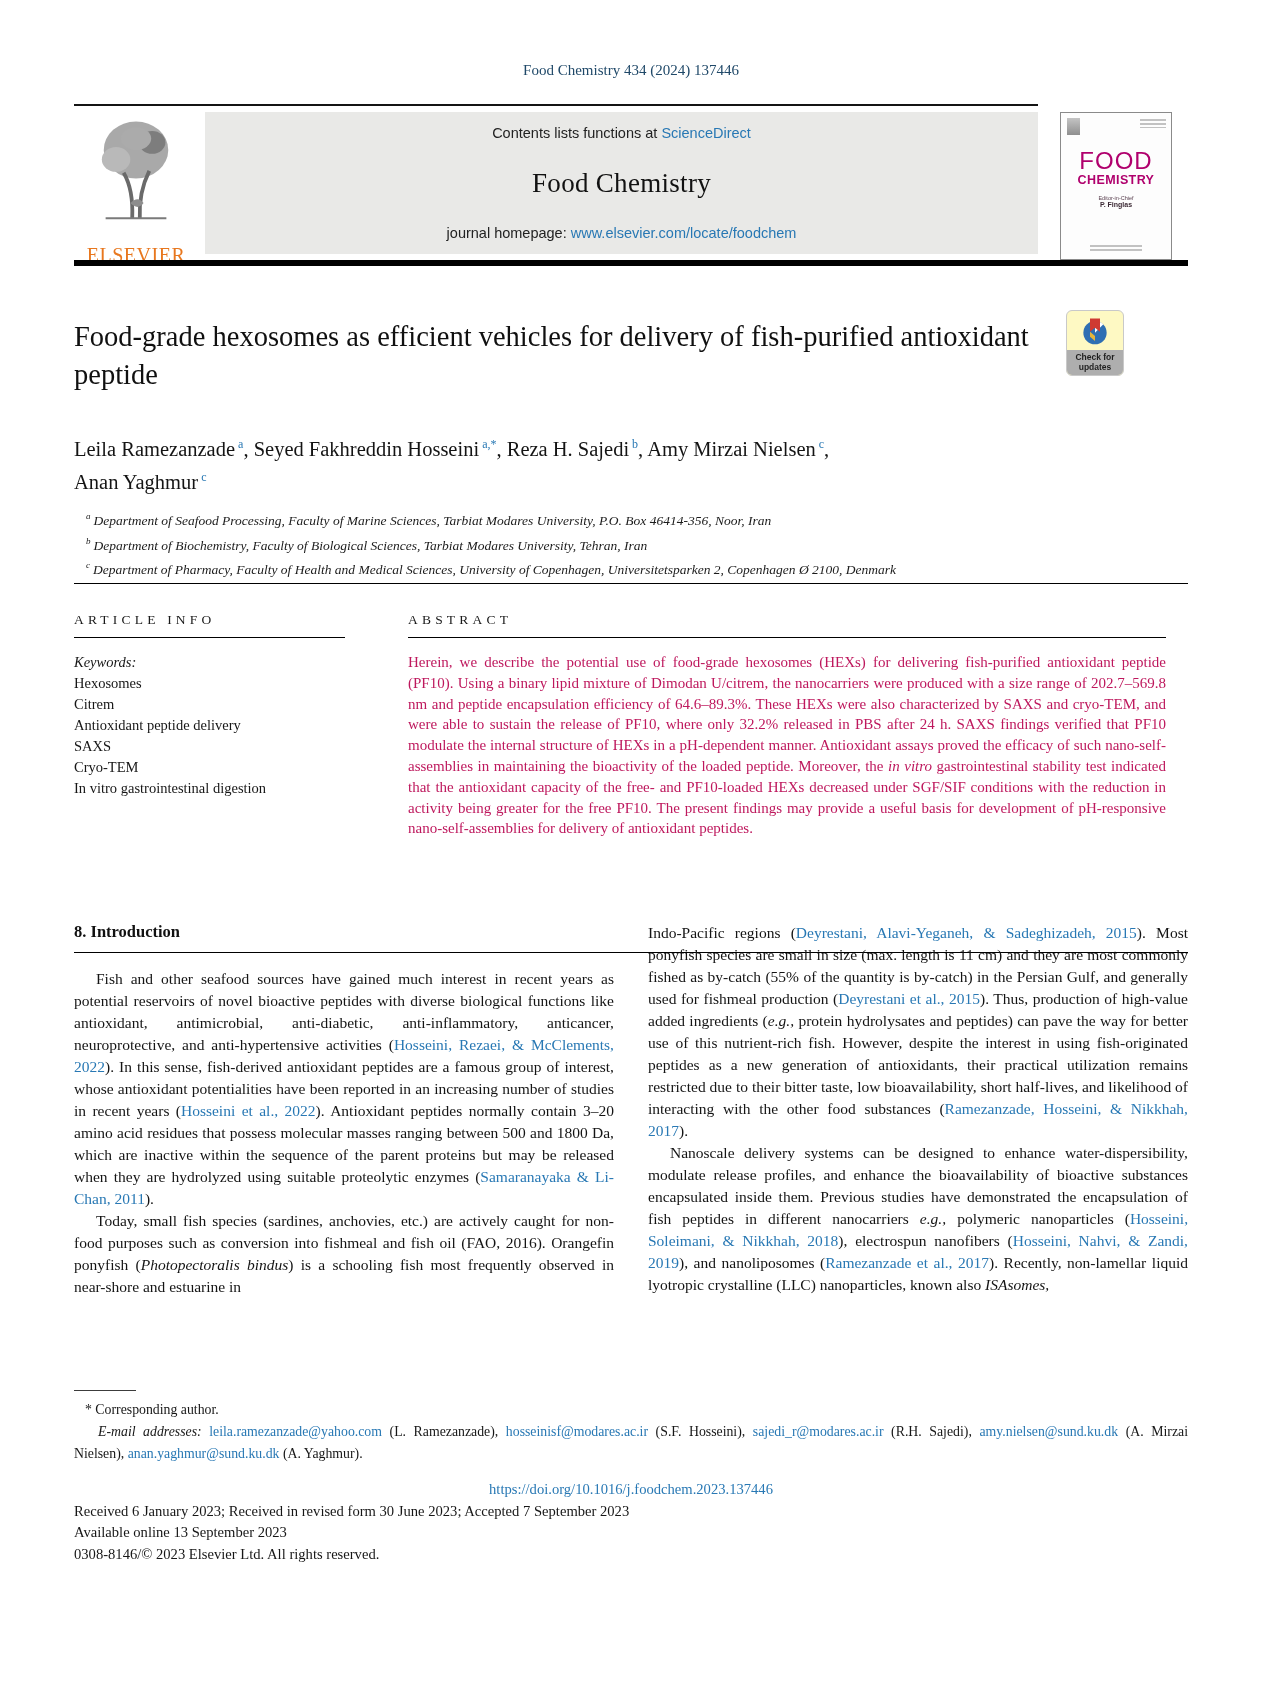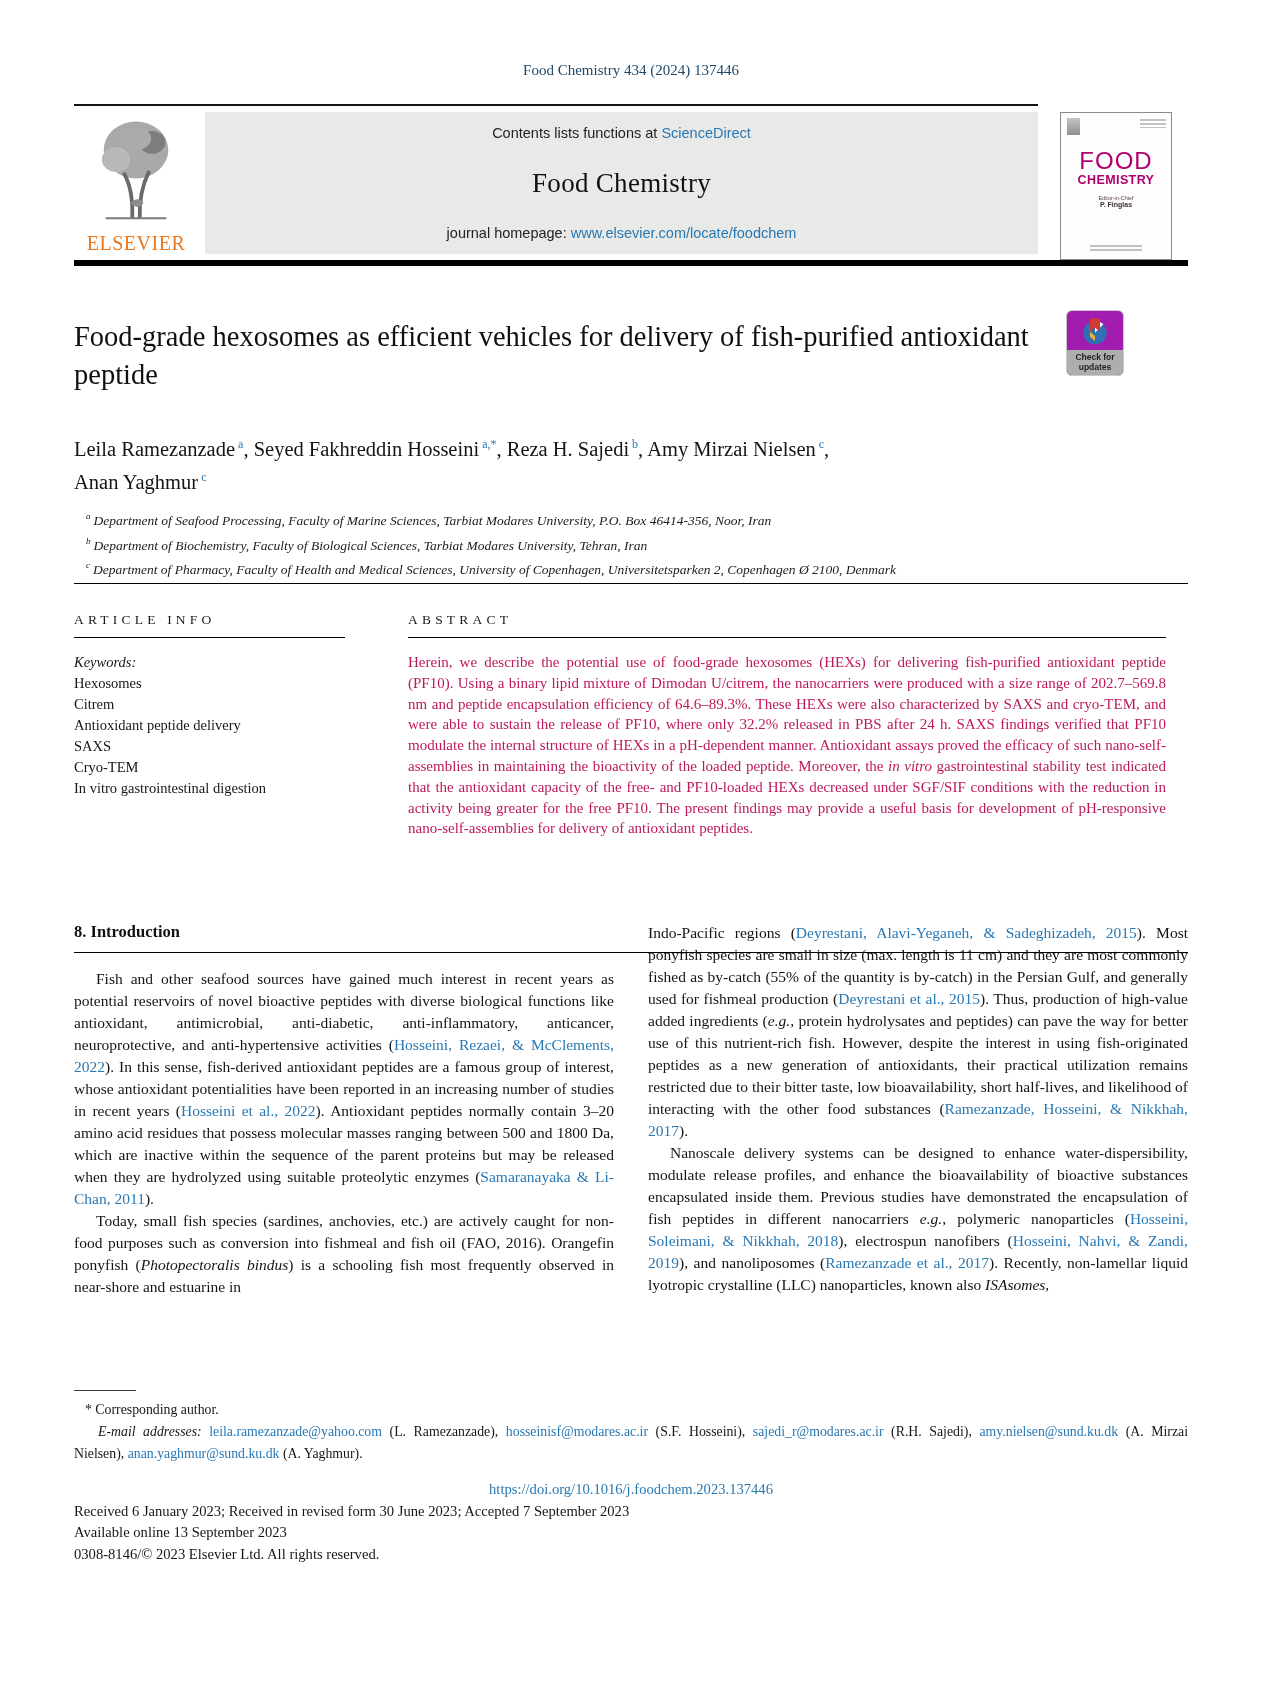--- a/index.html
+++ b/index.html
@@ -19,21 +19,21 @@
     text-align:center; font-size:15px; color:var(--hdr,#1f4868);
   }
 
   
   .banner { position:absolute; top:104px; left:0; width:1114px; height:166px; }
   .banner-rule { position:absolute; top:0; left:0; width:964px; height:2px; background:#141414; }
   .elsevier { position:absolute; left:0; top:8px; width:124px; height:148px; text-align:center; }
   .elsevier svg { display:block; margin:0 auto; }
   .els-word {
     font-size:20px; color:var(--orange,#e8771e); letter-spacing:0.5px;
-    font-family:"Liberation Serif",serif; margin-top:8px;
+    font-family:"Liberation Serif",serif; margin-top:20px;
   }
   .graybox {
     position:absolute; left:131px; top:8px; width:833px; height:142px;
     background:var(--gray,#e9e9e7);
     display:flex; flex-direction:column; justify-content:space-between; align-items:center;
     padding:13px 10px;
   }
   .contents-line, .homepage-line { font-family:"Liberation Sans",sans-serif; font-size:14.5px; color:#222; }
   .jtitle { font-size:27px; letter-spacing:0.3px; color:#111; }
   .cover {
@@ -55,21 +55,21 @@
   .cover-bottomtext { position:absolute; bottom:7px; left:50%; transform:translateX(-50%); width:52px; height:7px; background:repeating-linear-gradient(#c2c2c2 0 2px,#fdfdfd 2px 4px); }
   .thick-bar { position:absolute; top:156px; left:0; width:1114px; height:6px; background:#000; }
 
   
   .title {
     position:absolute; top:318px; left:0; max-width:985px;
     font-size:28.5px; line-height:38px; font-weight:400; color:#101010;
   }
   .badge {
     position:absolute; top:310px; left:992px; width:58px; height:66px;
-    background:#a21caf; border:1px solid #c9c9c9; border-radius:6px;
+    background:#fef9c3; border:1px solid #c9c9c9; border-radius:6px;
     display:flex; flex-direction:column; align-items:center; justify-content:flex-end;
     cursor:pointer;
   }
   .badge svg { position:absolute; top:5px; left:50%; transform:translateX(-50%); }
   .badge-label {
     width:100%; background:#aeaeae; color:#1f1f1f; border-radius:0 0 5px 5px;
     font-family:"Liberation Sans",sans-serif; font-size:8.5px; font-weight:bold;
     text-align:center; line-height:10px; padding:2px 6px 3px;
   }
 

